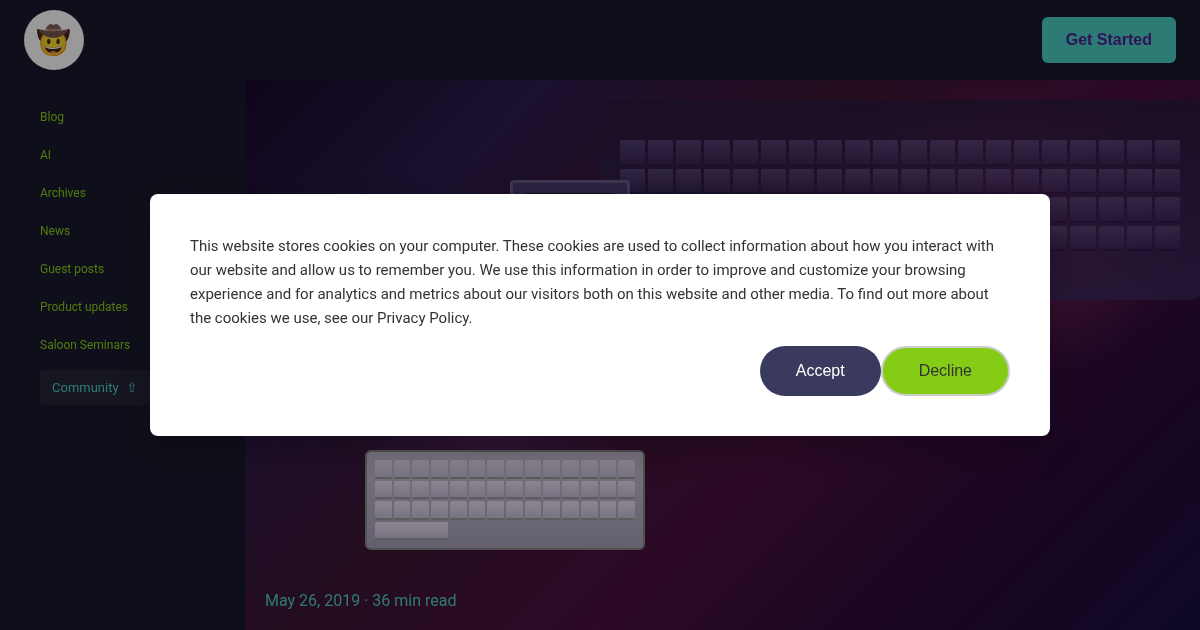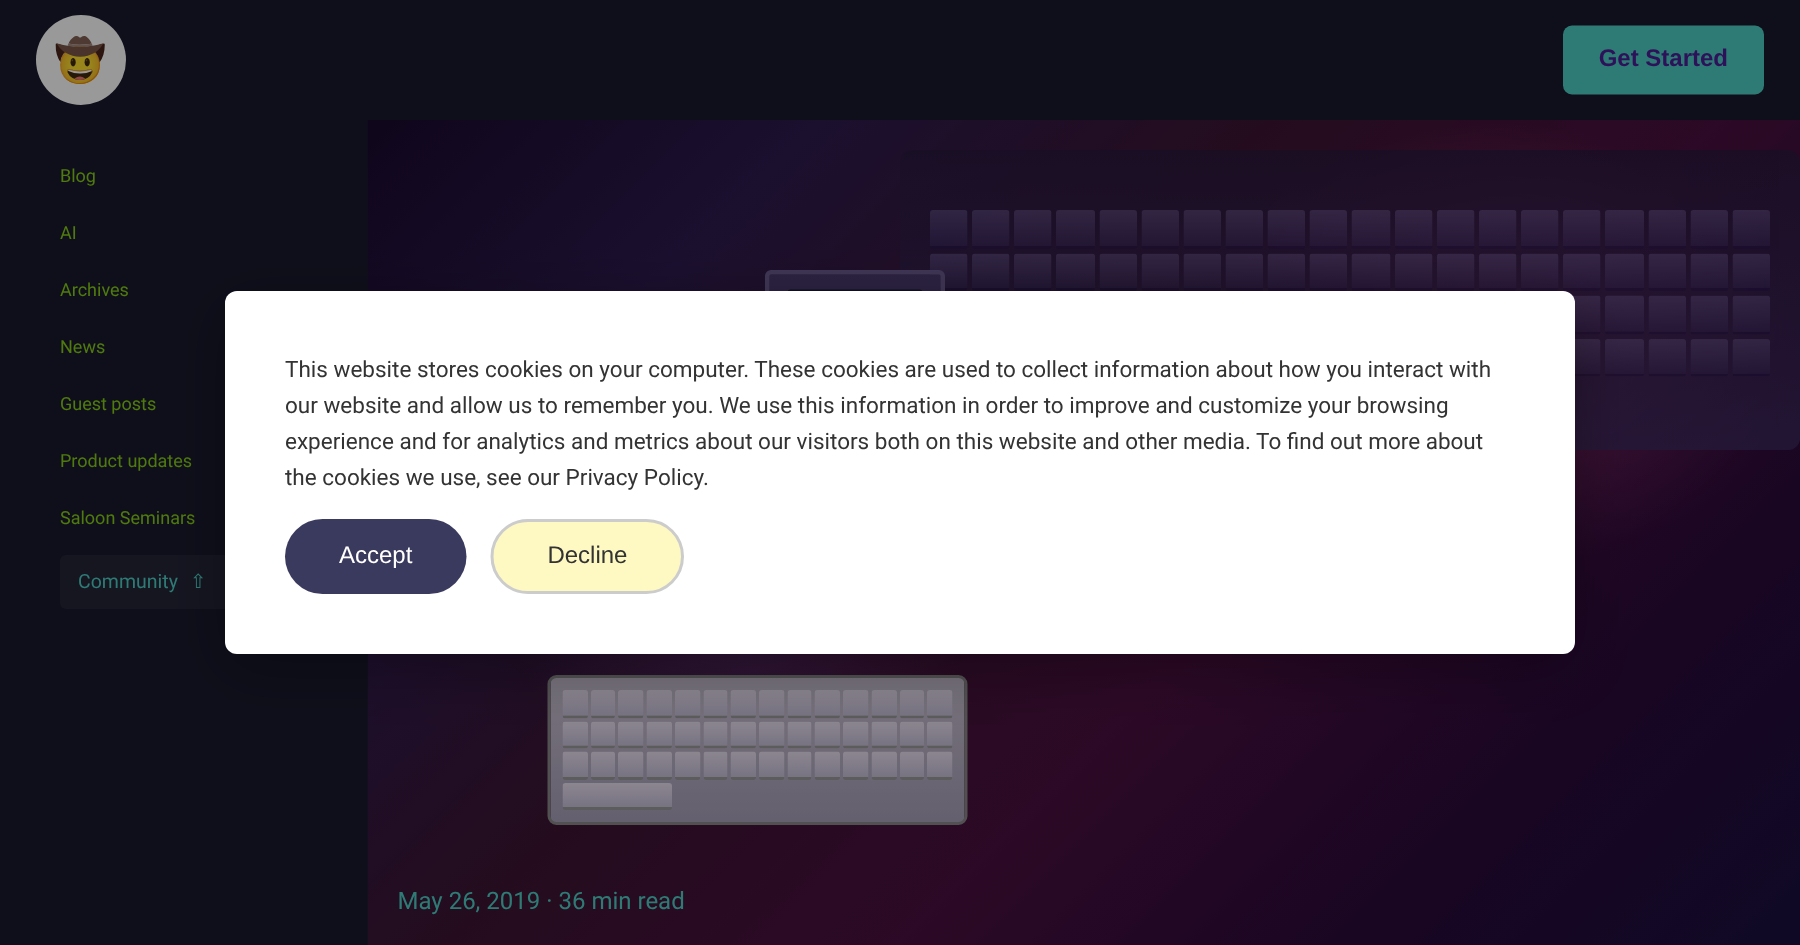--- a/index.html
+++ b/index.html
@@ -339,37 +339,36 @@
 
     .cookie-text-secondary {
       color: #333;
       font-size: 15px;
       line-height: 1.6;
       margin-bottom: 32px;
     }
 
     .cookie-buttons {
       display: flex;
-      gap: 16px;
-      justify-content: flex-start;
+      justify-content: flex-end;
     }
 
     .btn-accept {
       background: #3a3a5e;
       color: #fff;
       border: none;
       border-radius: 30px;
       padding: 14px 36px;
       font-size: 16px;
       cursor: pointer;
       min-width: 120px;
     }
 
     .btn-decline {
-      background: #fef9c3;
+      background: #84cc16;
       color: #333;
       border: 2px solid #ccc;
       border-radius: 30px;
       padding: 14px 36px;
       font-size: 16px;
       cursor: pointer;
       min-width: 120px;
     }
   </style>
 </head>

